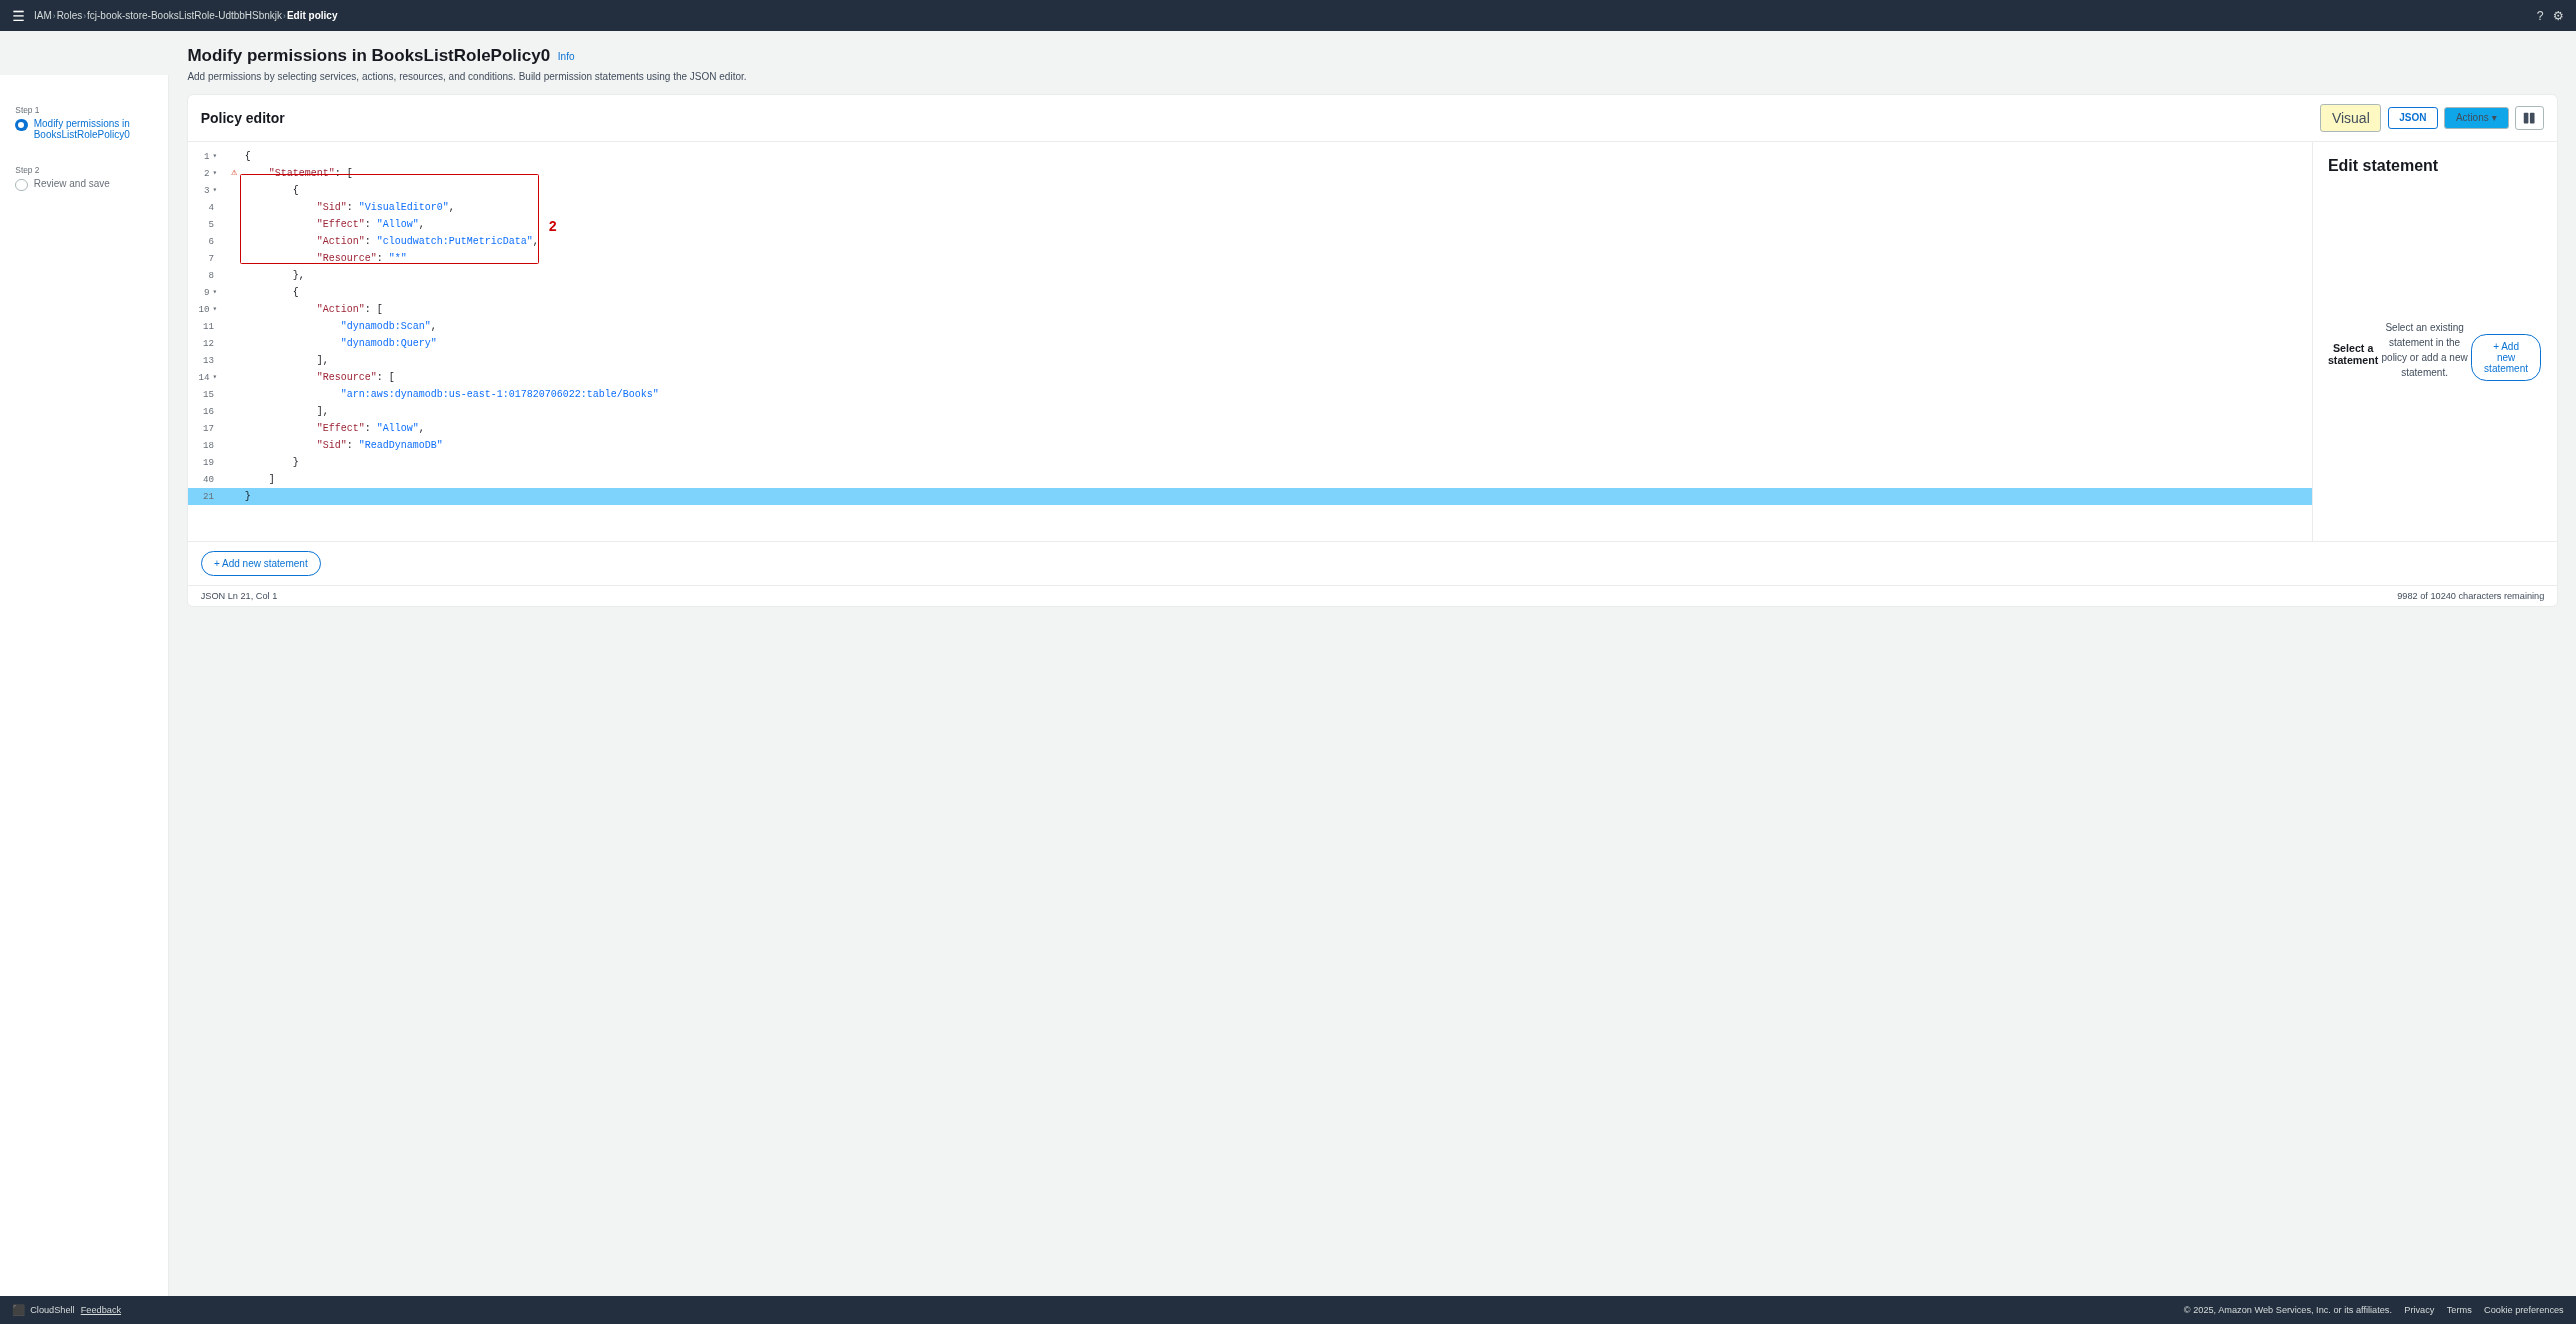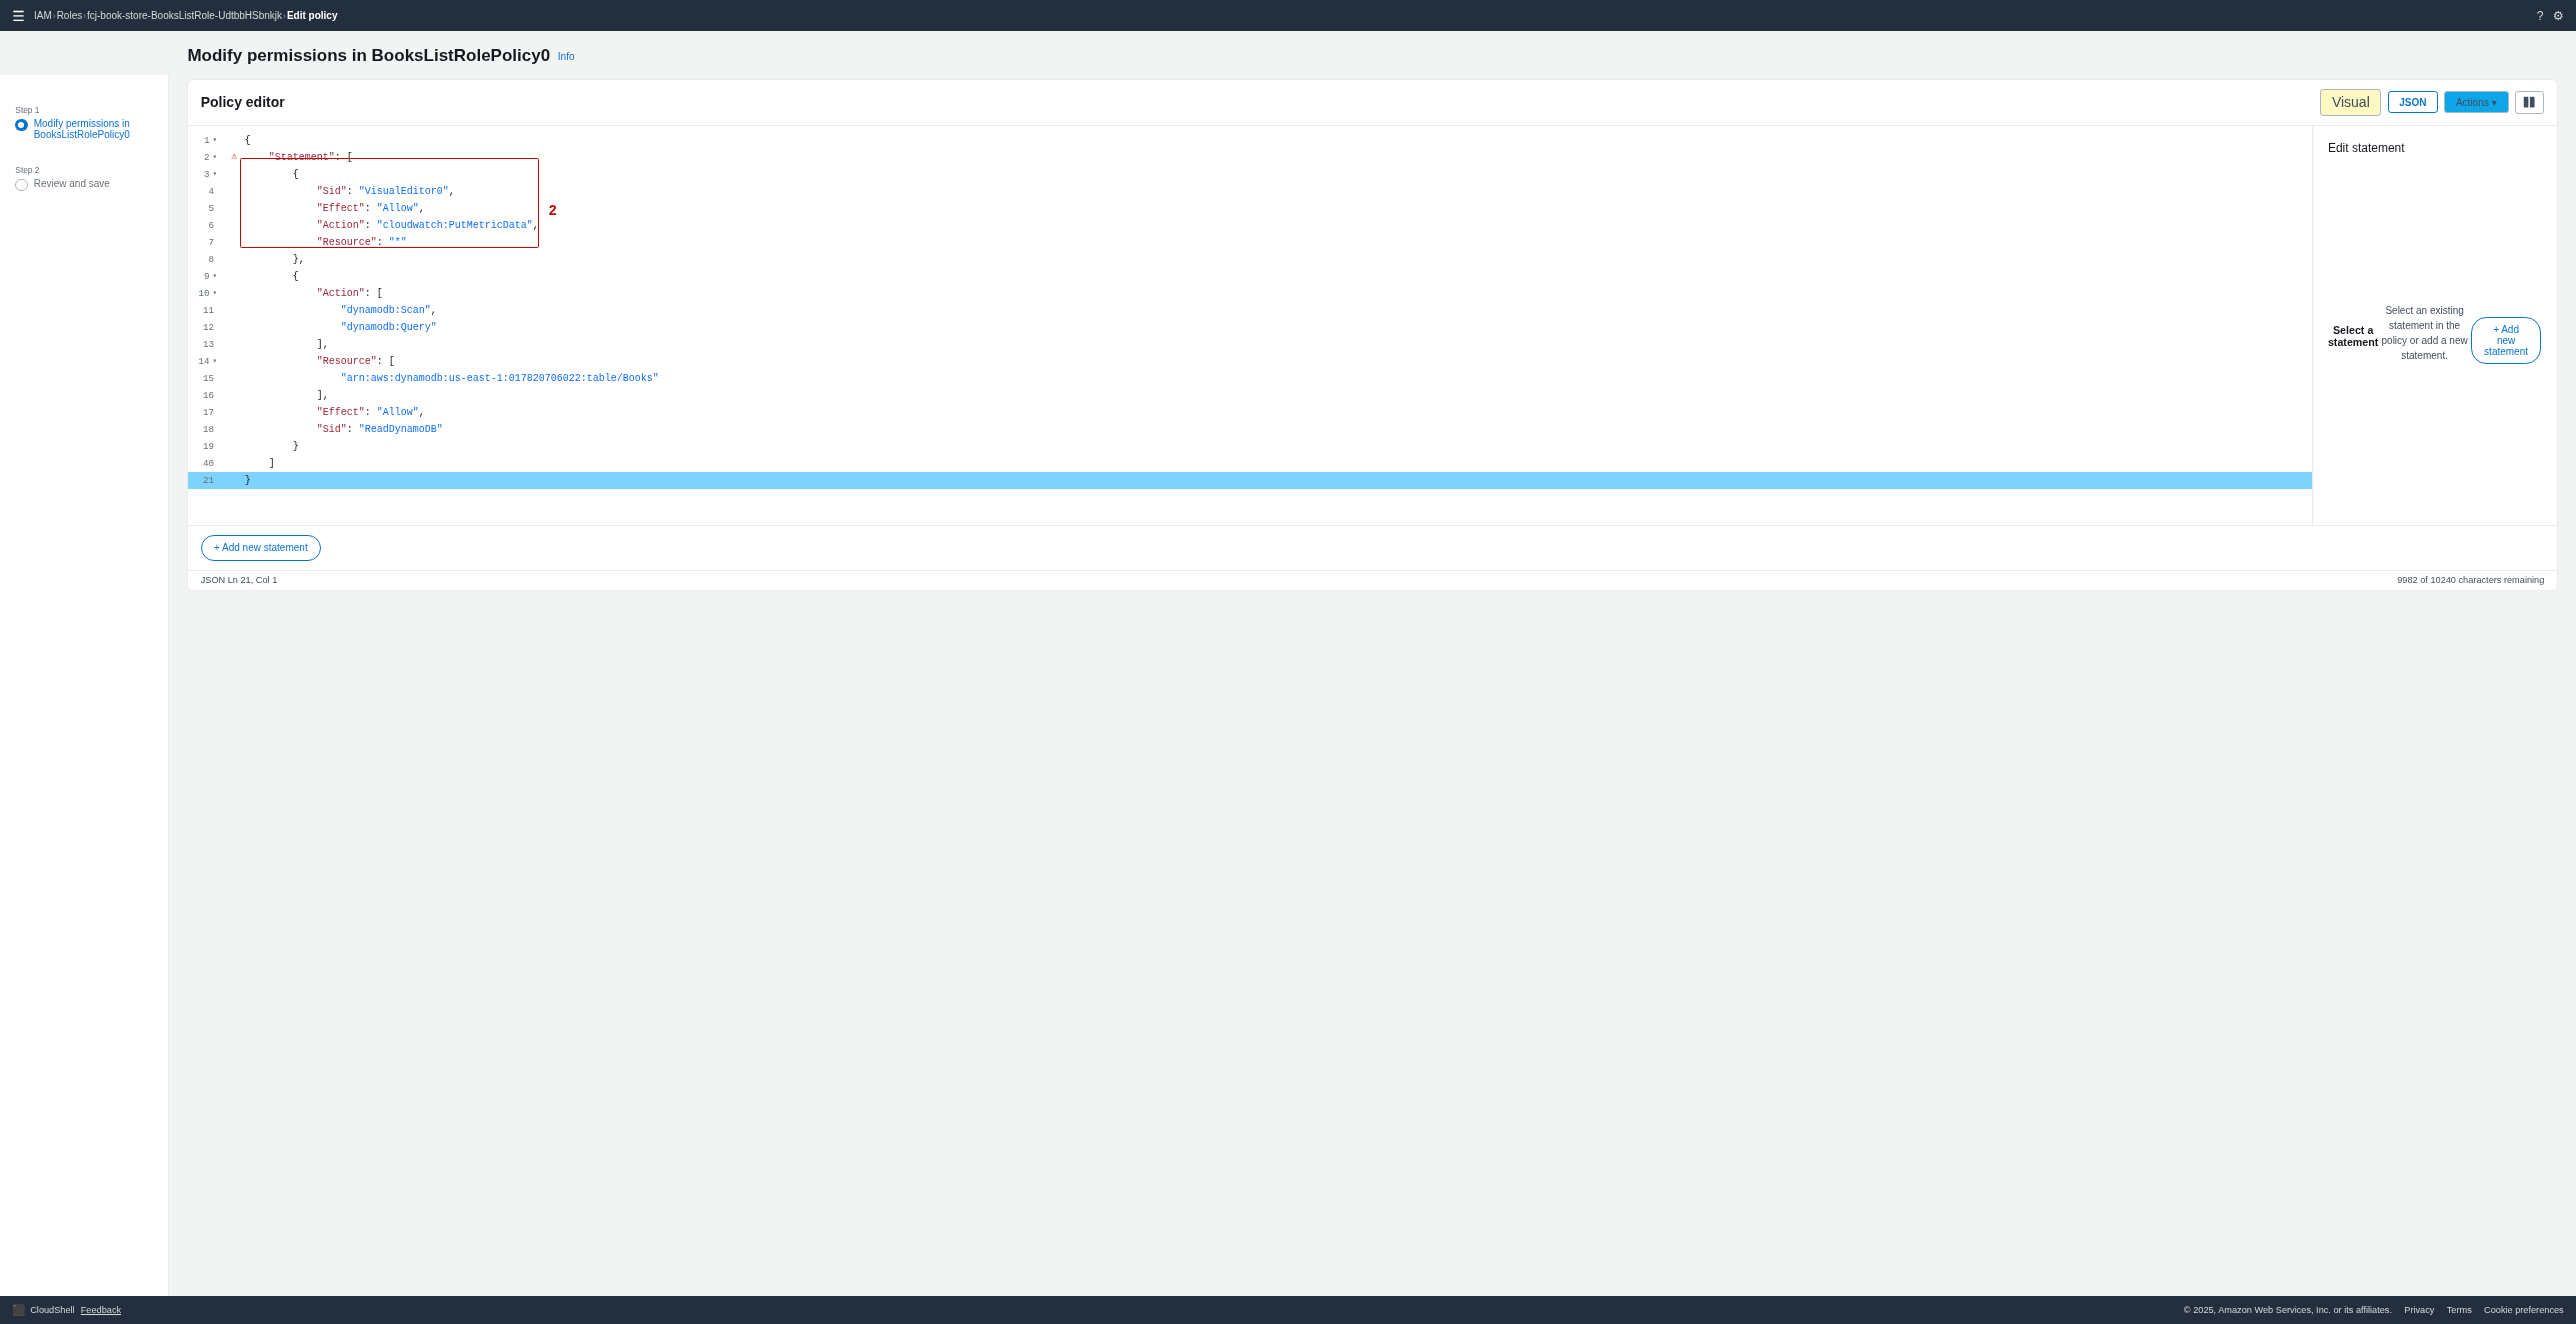--- a/index.html
+++ b/index.html
@@ -285,22 +285,22 @@
     
     .right-panel {
       width: 245px;
       border-left: 0.8px solid #e9ebed;
       padding: 15.3px;
       background: #fff;
       display: flex;
       flex-direction: column;
     }
     .right-panel-title {
-      font-size: 12px;
-      font-weight: 400;
+      font-size: 16px;
+      font-weight: 700;
       margin-bottom: 15.3px;
       color: #16191f;
     }
     .select-statement-area {
       flex: 1;
       display: flex;
       flex-direction: row;
       align-items: center;
       justify-content: center;
       text-align: center;
@@ -449,20 +449,21 @@
     </div>
   </div>
 
   <div class="content">
 
     <div class="page-header">
       <div class="page-title-row">
         <h1 class="page-title">Modify permissions in BooksListRolePolicy0</h1>
         <a class="info-link">Info</a>
       </div>
+      <p class="page-subtitle">Add permissions by selecting services, actions, resources, and conditions. Build permission statements using the JSON editor.</p>
     </div>
 
     <div class="policy-editor-card">
 
       <div class="policy-editor-header">
         <span class="policy-editor-title">Policy editor</span>
         <div class="editor-toolbar">
           <div class="annotation-number">1</div>
           <button class="btn-visual">Visual</button>
           <button class="btn-json">JSON</button>

